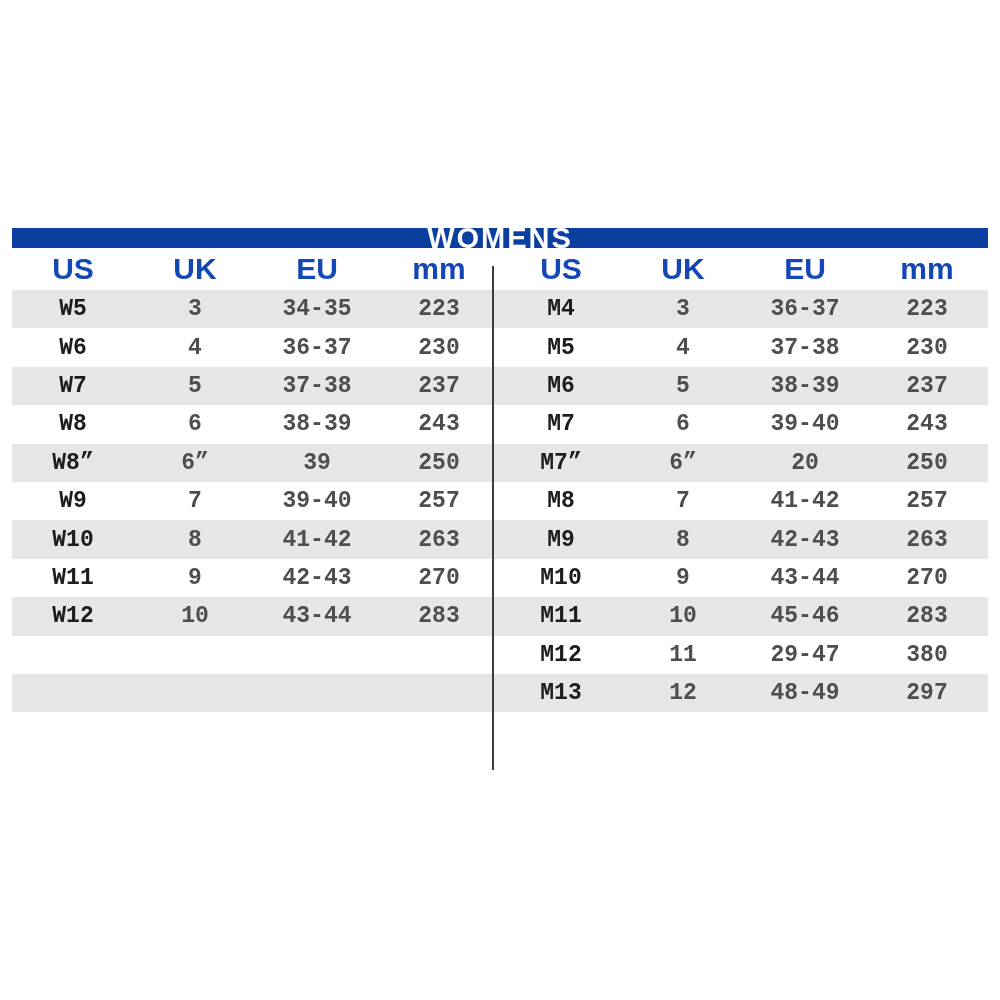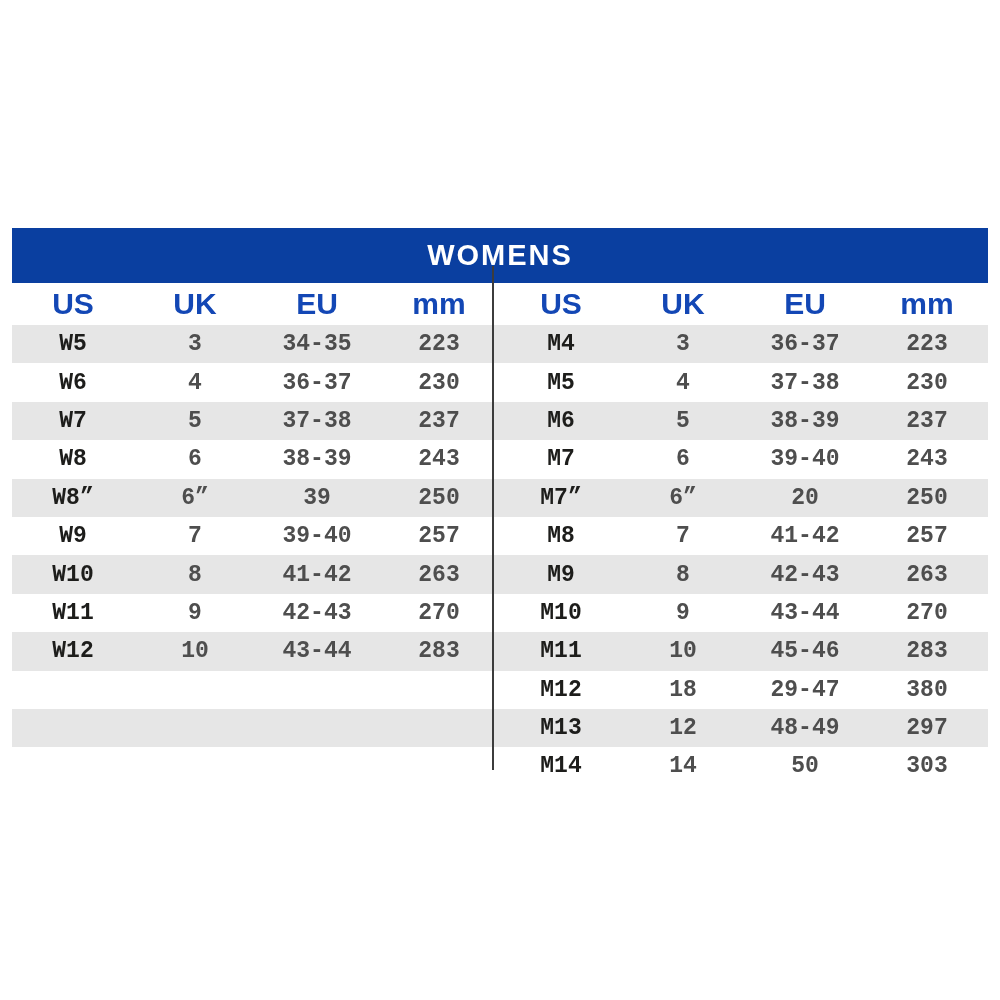--- a/index.html
+++ b/index.html
@@ -10,21 +10,21 @@
     position:relative;
     overflow:hidden;
   }
   .canvas{
     position:absolute;
     left:12px; top:228px;
     width:976px; height:542px;
   }
   .titlebar{
     display:flex;
-    height:55px;
+    height:20px;
     background:var(--header_bar,#0a3fa0);
   }
   .titlebar .title{
     flex:1;
     display:flex; align-items:center; justify-content:center;
     color:var(--header_text,#ffffff);
     font-weight:bold;
     font-size:29px;
     letter-spacing:2px;
   }
@@ -211,33 +211,27 @@
             <div class="cell">270</div>
           </div>
           <div class="row">
             <div class="cell us">M11</div>
             <div class="cell">10</div>
             <div class="cell">45-46</div>
             <div class="cell">283</div>
           </div>
           <div class="row">
             <div class="cell us">M12</div>
-            <div class="cell">18</div>
+            <div class="cell">11</div>
             <div class="cell">29-47</div>
             <div class="cell">380</div>
           </div>
           <div class="row">
             <div class="cell us">M13</div>
             <div class="cell">12</div>
             <div class="cell">48-49</div>
             <div class="cell">297</div>
-          </div>
-          <div class="row">
-            <div class="cell us">M14</div>
-            <div class="cell">14</div>
-            <div class="cell">50</div>
-            <div class="cell">303</div>
           </div>
         </div>
       </div>
   </div>
   <div class="divider"></div>
 </div>
 
 </body></html>

